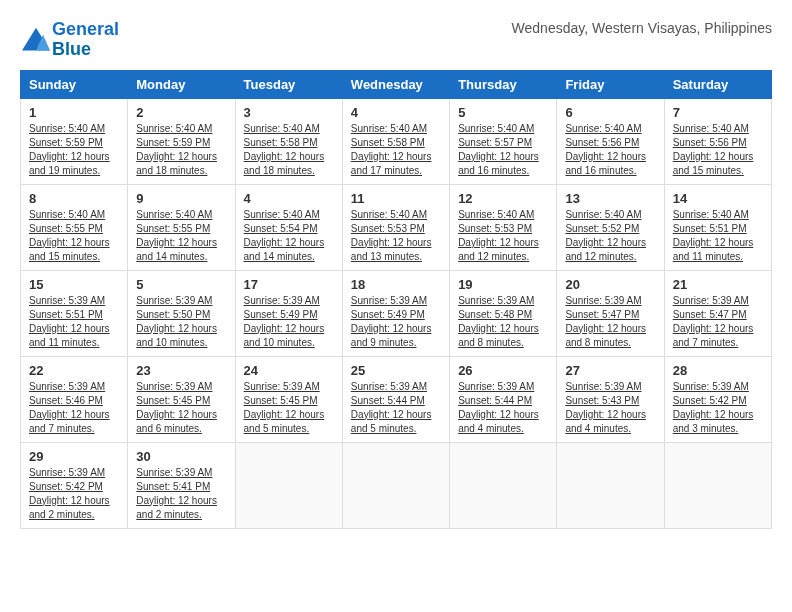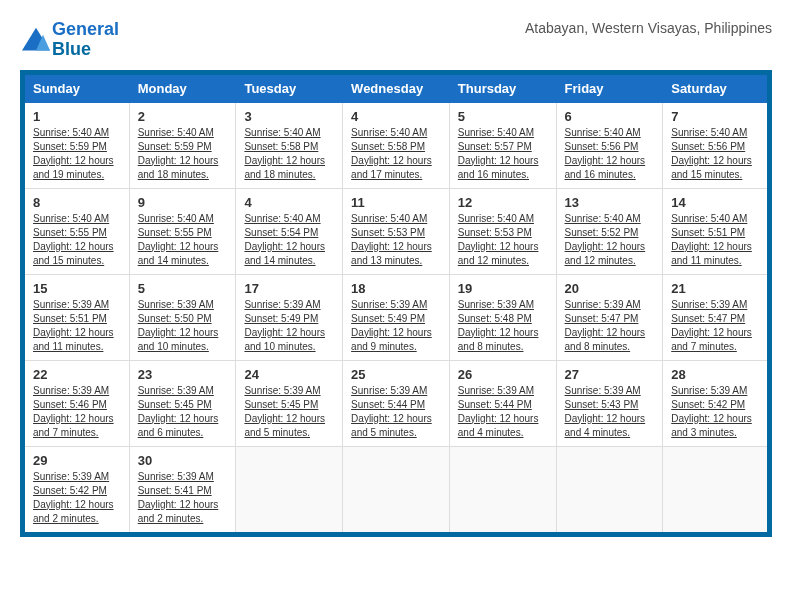--- a/index.html
+++ b/index.html
@@ -41,21 +41,21 @@
       font-weight: bold;
       color: #333;
     }
     .subtitle {
       font-size: 14px;
       color: #555;
     }
     .calendar {
       width: 100%;
       border-collapse: collapse;
-      border: 5px solid #0369a1;
+      border: 1px solid #0369a1;
     }
     .calendar th {
       background: #1a6fc4;
       color: #fff;
       font-size: 13px;
       font-weight: bold;
       padding: 6px 8px;
       text-align: left;
       border: 1px solid #1a6fc4;
     }
@@ -94,21 +94,21 @@
     <svg class="logo-icon" viewBox="0 0 36 32">
       <polygon points="18,2 34,28 2,28" fill="#1a6fc4"></polygon>
       <polygon points="26,10 34,28 18,28" fill="#4a9ee0"></polygon>
     </svg>
     <div class="logo-text">
       <div><span>General</span></div>
       <div style="color:#0369a1;">Blue</div>
     </div>
   </div>
   <div class="title-block">
-    <div class="subtitle">Atabayan, Western Visayas, Philippines</div>
+    <div class="subtitle">Wednesday, Western Visayas, Philippines</div>
   </div>
 </div>
 
 <table class="calendar">
   <thead>
     <tr>
     <th>Sunday</th>
         <th>Monday</th>
         <th>Tuesday</th>
         <th>Wednesday</th>

